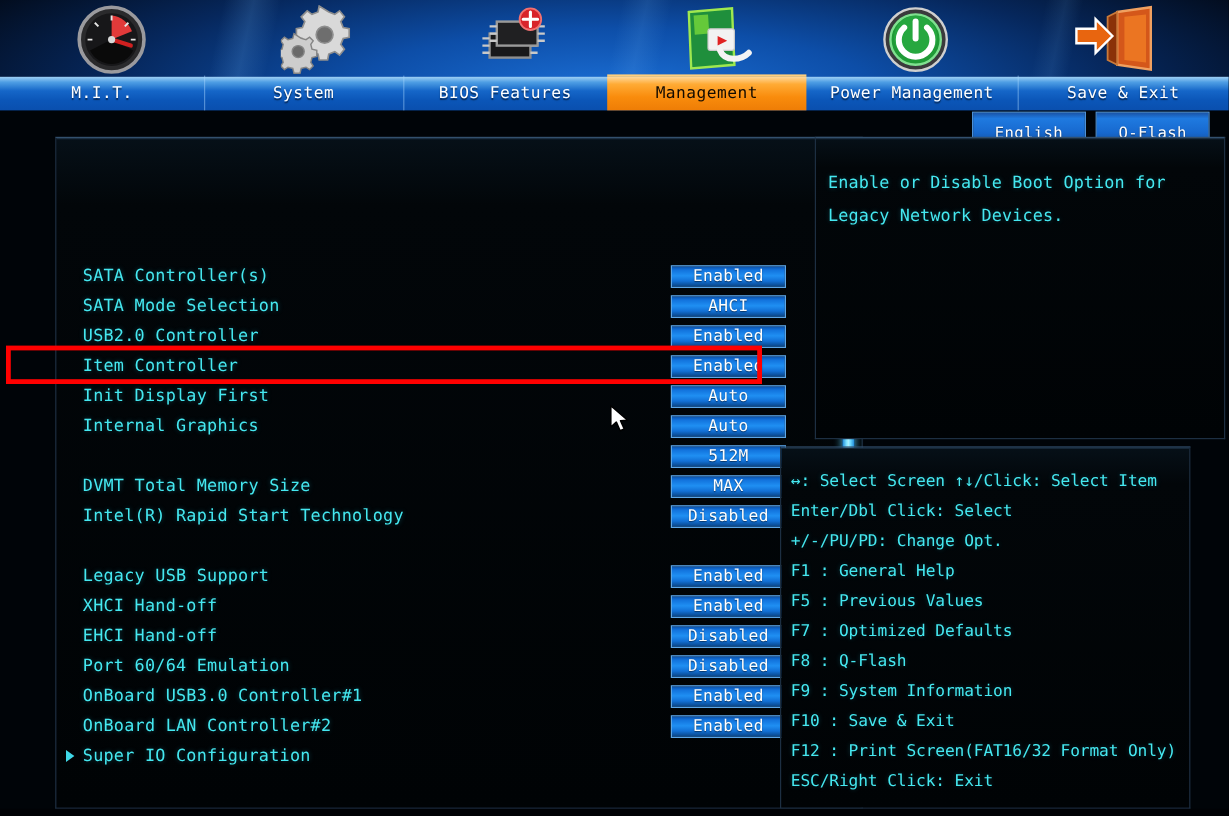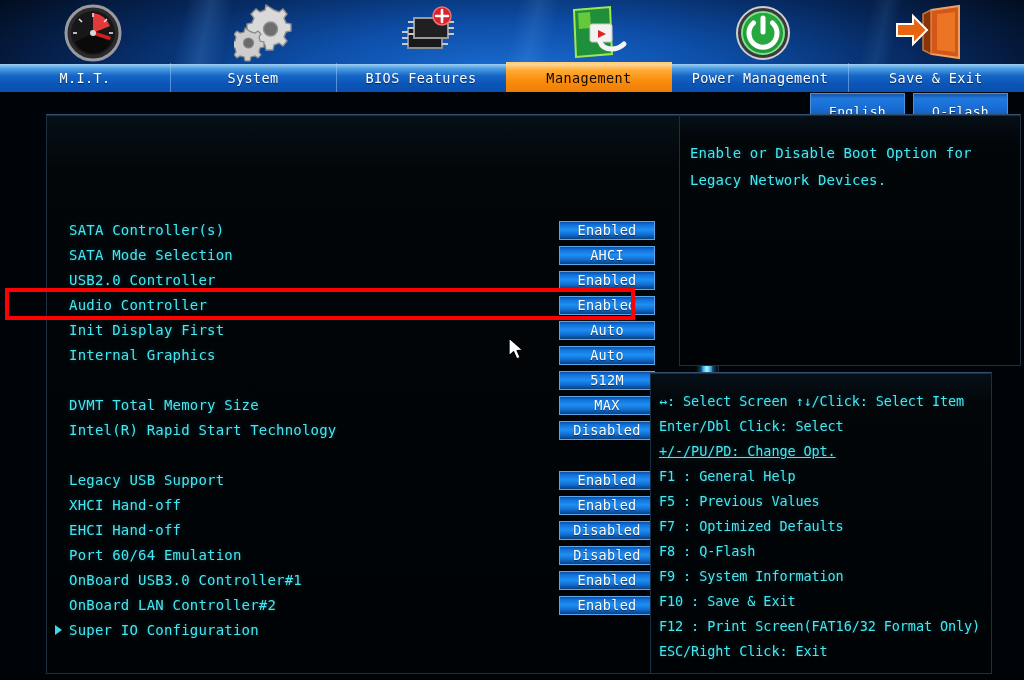--- a/index.html
+++ b/index.html
@@ -297,21 +297,21 @@
         </div>
         <div class="row" style="top: 129px;">
           <div class="row-label">SATA Mode Selection</div>
           <div class="value-btn">AHCI</div>
         </div>
         <div class="row" style="top: 154px;">
           <div class="row-label">USB2.0 Controller</div>
           <div class="value-btn">Enabled</div>
         </div>
         <div class="row" style="top: 179px;">
-          <div class="row-label">Audio Controller</div>
+          <div class="row-label">Item Controller</div>
           <div class="value-btn">Enabled</div>
         </div>
         <div class="row" style="top: 204px;">
           <div class="row-label">Init Display First</div>
           <div class="value-btn">Auto</div>
         </div>
         <div class="row" style="top: 229px;">
           <div class="row-label">Internal Graphics</div>
           <div class="value-btn">Auto</div>
         </div>
@@ -372,21 +372,21 @@
     <div id="help-lines">
         <div class="help-line" style="top: 30px;">Enable or Disable Boot Option for</div>
         <div class="help-line" style="top: 57px;">Legacy Network Devices.</div>
       </div>
   </div>
 
   <div class="panel" id="keys-panel">
     <div id="key-lines">
         <div class="key-line" style="top: 20px;">↔: Select Screen   ↑↓/Click: Select Item</div>
         <div class="key-line" style="top: 45px;">Enter/Dbl Click: Select</div>
-        <div class="key-line" style="top: 70px; text-decoration: underline;">+/-/PU/PD: Change Opt.</div>
+        <div class="key-line" style="top: 70px;">+/-/PU/PD: Change Opt.</div>
         <div class="key-line" style="top: 95px;">F1  : General Help</div>
         <div class="key-line" style="top: 120px;">F5  : Previous Values</div>
         <div class="key-line" style="top: 145px;">F7  : Optimized Defaults</div>
         <div class="key-line" style="top: 170px;">F8  : Q-Flash</div>
         <div class="key-line" style="top: 195px;">F9  : System Information</div>
         <div class="key-line" style="top: 220px;">F10 : Save &amp; Exit</div>
         <div class="key-line" style="top: 245px;">F12 : Print Screen(FAT16/32 Format Only)</div>
         <div class="key-line" style="top: 270px;">ESC/Right Click: Exit</div>
       </div>
   </div>

